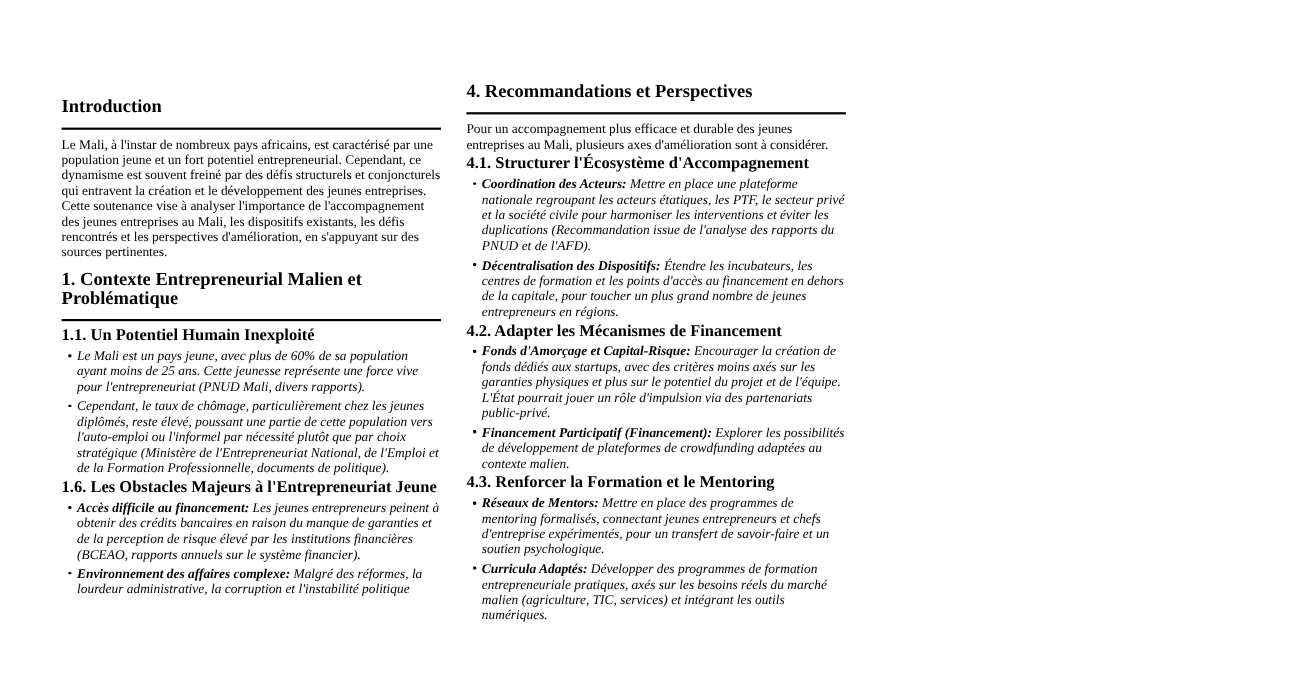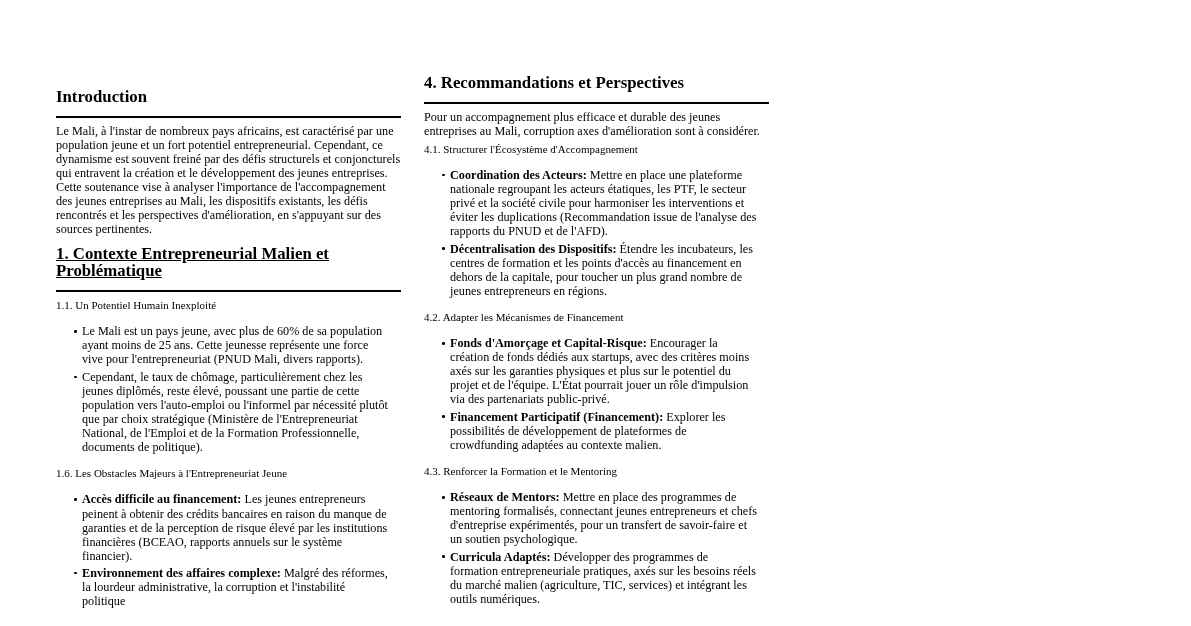--- a/index.html
+++ b/index.html
@@ -29,35 +29,36 @@
   .col-right { left: 424px; width: 345px; padding-top: 74px; }
 
   h2 {
     font-size: 16.8px;
     line-height: 17.5px;
     font-weight: bold;
     margin: 0 0 6px 0;
     padding-bottom: 10px;
     border-bottom: 2px solid #000000;
   }
-  h2.mt { margin-top: 9px; text-decoration: underline; }
+  h2.mt { margin-top: 9px; }
 
   h3 {
-    font-size: 11px;
+    font-size: 15px;
     line-height: 14.5px;
-    font-weight: normal;
+    font-weight: bold;
     margin: 4px 0 4px 0;
   }
 
   p { margin: 0; }
 
   ul {
     list-style: none;
-    margin: 12px;
+    margin: 0;
     padding: 0 0 0 14px;
+    font-style: italic;
   }
   li {
     position: relative;
     margin: 0 0 3.2px 0;
   }
   li::before {
     content: "";
     position: absolute;
     left: -8px;
     top: 5.8px;
@@ -87,21 +88,21 @@
 
     <h3>1.6. Les Obstacles Majeurs à l'Entrepreneuriat Jeune</h3>
     <ul>
       <li><b>Accès difficile au financement:</b><span> Les jeunes entrepreneurs peinent à obtenir des crédits bancaires en raison du manque de garanties et de la perception de risque élevé par les institutions financières (BCEAO, rapports annuels sur le système financier).</span></li>
       <li><b>Environnement des affaires complexe:</b><span> Malgré des réformes, la lourdeur administrative, la corruption et l'instabilité politique</span></li>
     </ul>
   </section>
 
   <section class="col col-right">
     <h2>4. Recommandations et Perspectives</h2>
-    <p>Pour un accompagnement plus efficace et durable des jeunes entreprises au Mali, corruption axes d'amélioration sont à considérer.</p>
+    <p>Pour un accompagnement plus efficace et durable des jeunes entreprises au Mali, plusieurs axes d'amélioration sont à considérer.</p>
 
     <h3>4.1. Structurer l'Écosystème d'Accompagnement</h3>
     <ul>
       <li><b>Coordination des Acteurs:</b><span> Mettre en place une plateforme nationale regroupant les acteurs étatiques, les PTF, le secteur privé et la société civile pour harmoniser les interventions et éviter les duplications (Recommandation issue de l'analyse des rapports du PNUD et de l'AFD).</span></li>
       <li><b>Décentralisation des Dispositifs:</b><span> Étendre les incubateurs, les centres de formation et les points d'accès au financement en dehors de la capitale, pour toucher un plus grand nombre de jeunes entrepreneurs en régions.</span></li>
     </ul>
 
     <h3>4.2. Adapter les Mécanismes de Financement</h3>
     <ul>
       <li><b>Fonds d'Amorçage et Capital-Risque:</b><span> Encourager la création de fonds dédiés aux startups, avec des critères moins axés sur les garanties physiques et plus sur le potentiel du projet et de l'équipe. L'État pourrait jouer un rôle d'impulsion via des partenariats public-privé.</span></li>

